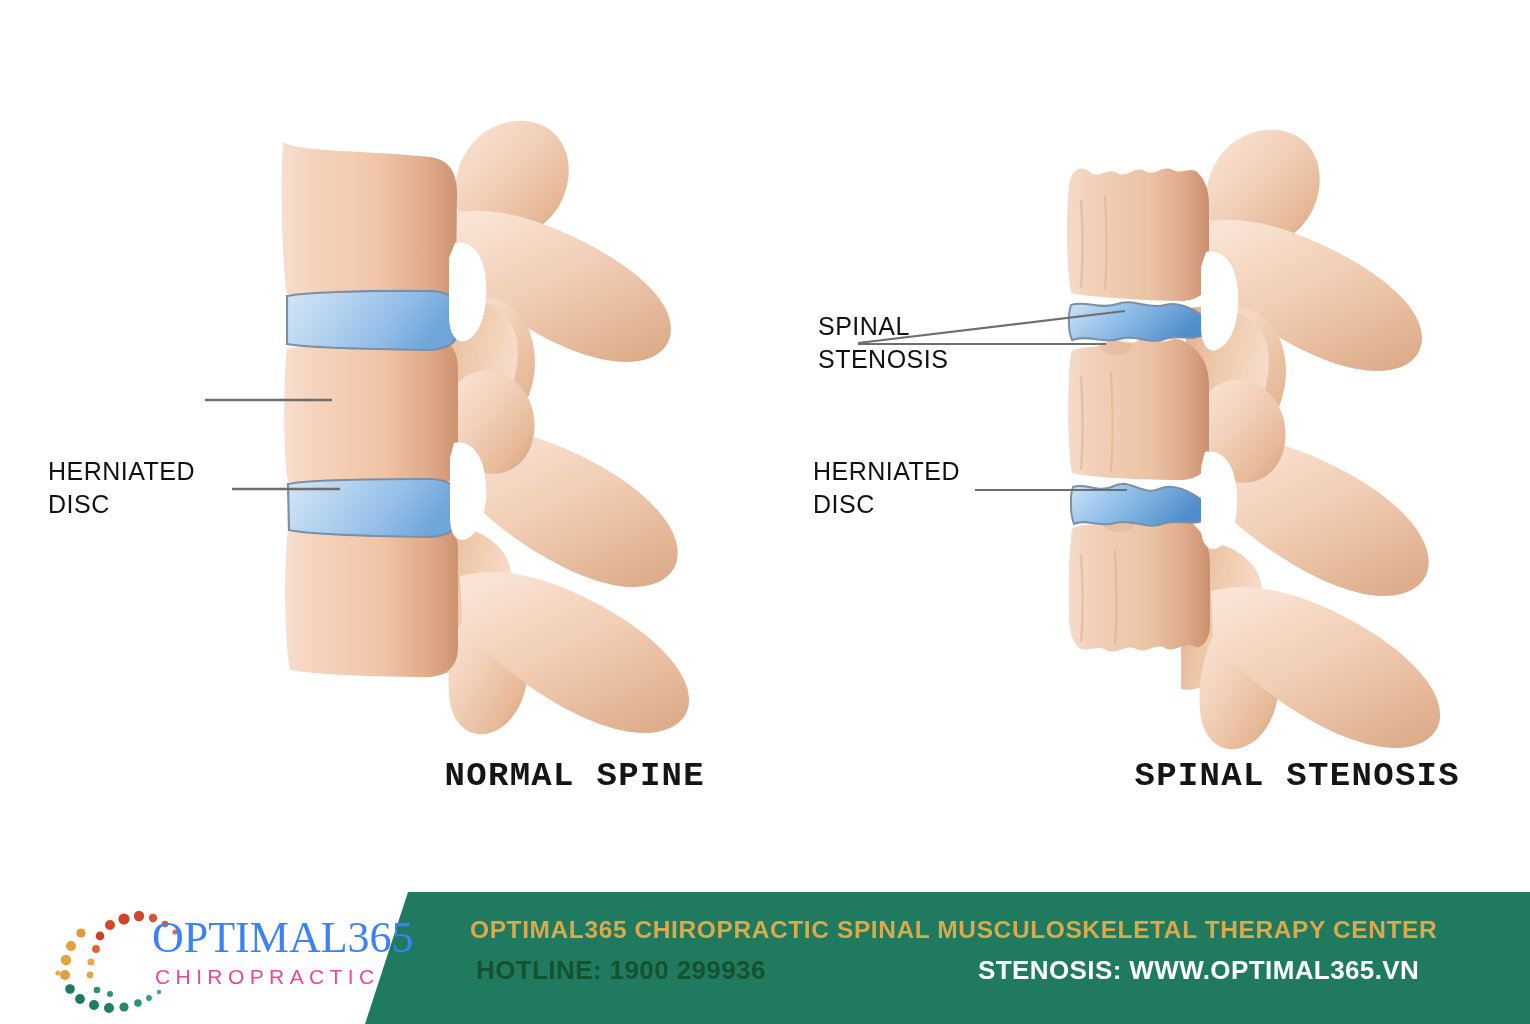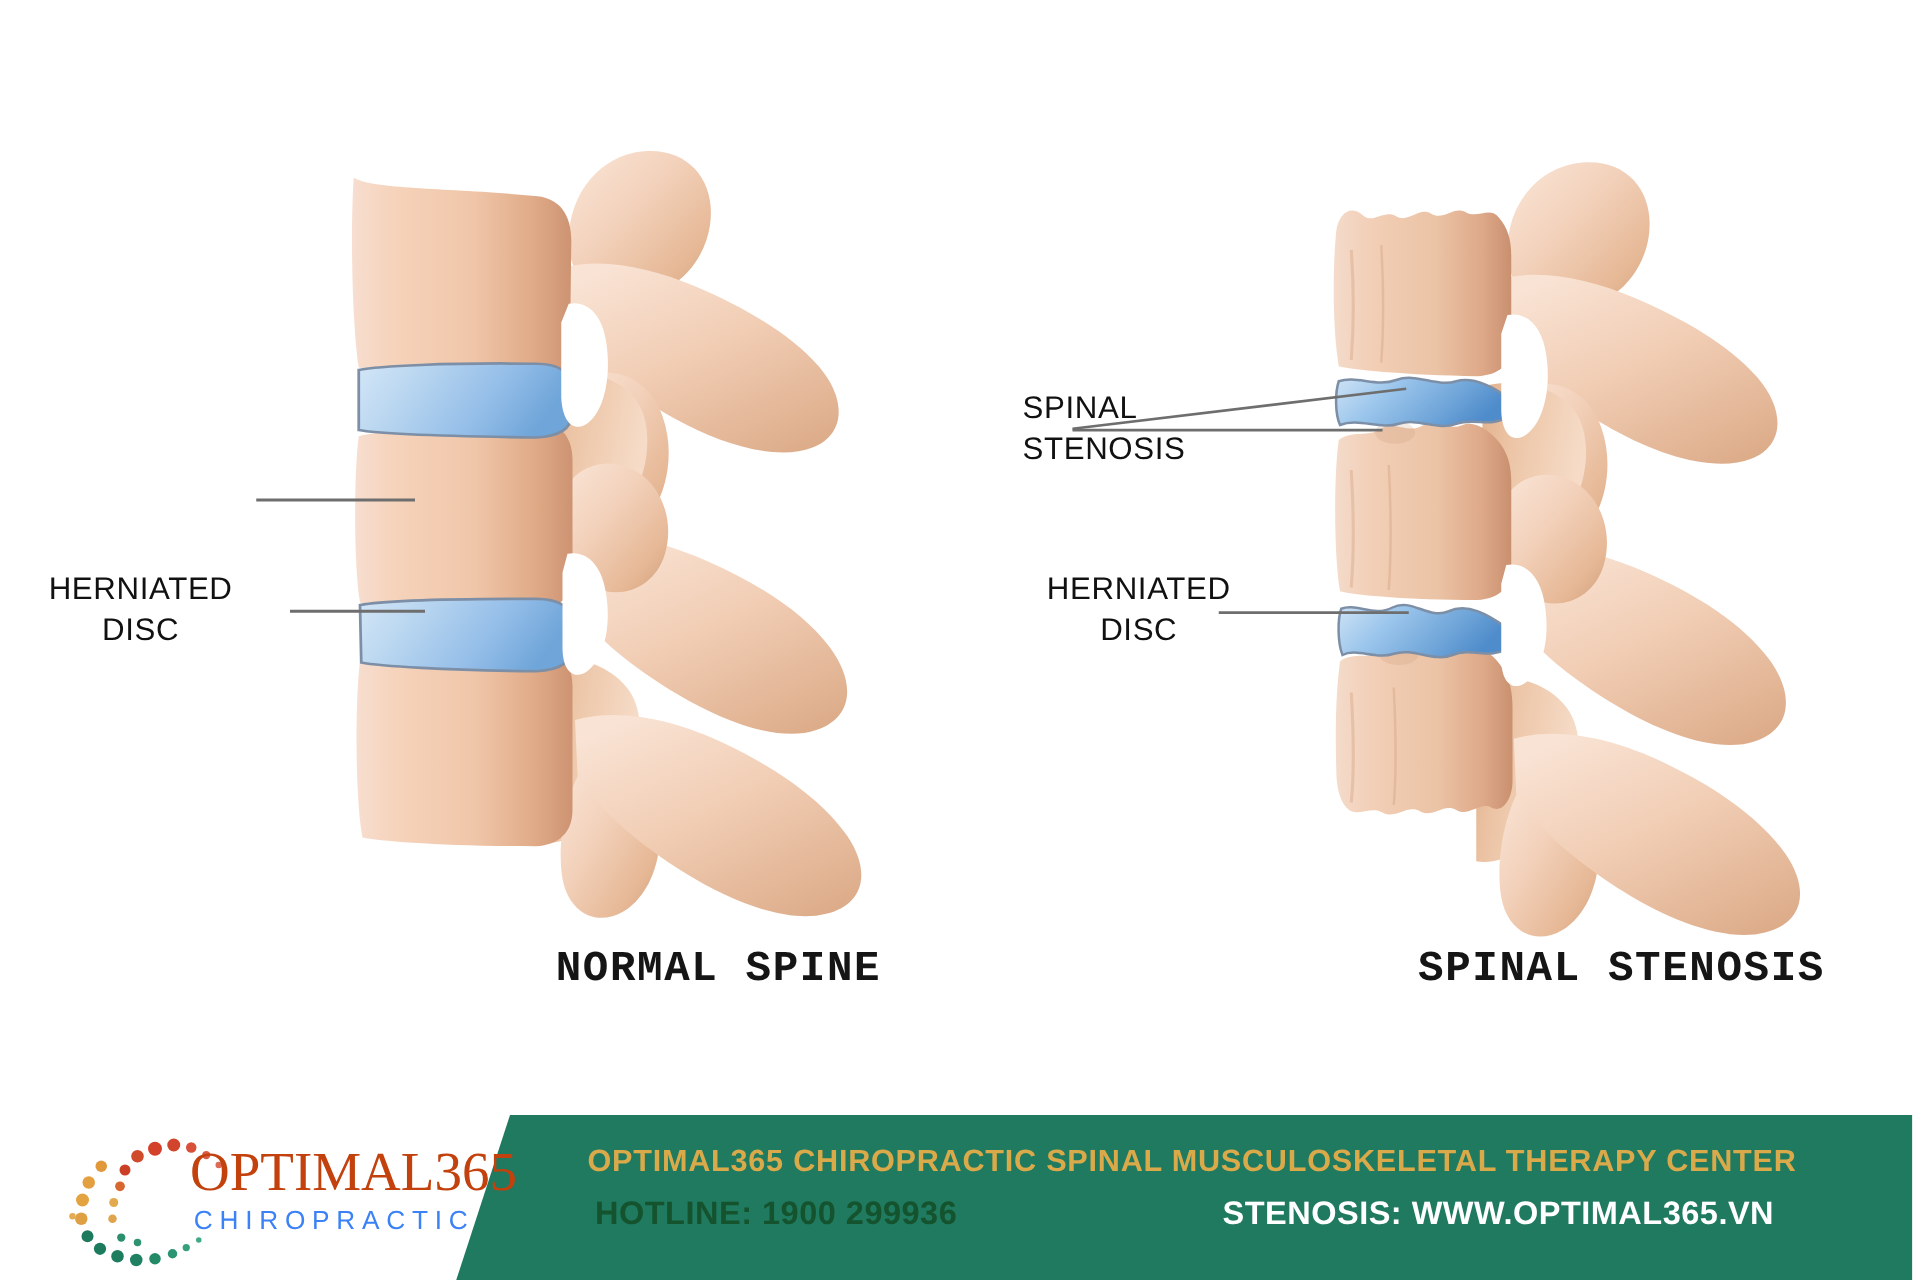--- a/index.html
+++ b/index.html
@@ -24,21 +24,21 @@
     position:absolute;
     color:#111111;
     font-size:25px;
     letter-spacing:0.5px;
     line-height:1.32;
     font-weight:400;
     white-space:pre-line;
     font-family:"Liberation Sans", sans-serif;
   }
   .lbl-right{text-align:right;}
-  .lbl-center{text-align:center;}
+  .lbl-center{text-align:left;padding-left:48px;}
 
   
   .caption{
     position:absolute;
     font-size:34px;
     font-weight:bold;
     color:#151515;
     letter-spacing:1.3px;
     text-align:right;
     font-family:Liberation Mono, monospace;
@@ -53,28 +53,28 @@
 
   .logo{
     position:absolute;left:34px;top:10px;width:330px;height:112px;
   }
   .logo-text{
     position:absolute;left:118px;top:14px;
   }
   .logo-name{
     font-family:"Liberation Serif", serif;
     font-size:44px;
-    color:#c2410c;
+    color:#3b82f6;
     letter-spacing:0px;
     line-height:1;
   }
   .logo-sub{
     font-family:"Liberation Sans", sans-serif;
     font-size:21px;
-    color:#3b82f6;
+    color:#ec4899;
     letter-spacing:5.4px;
     line-height:1;
     margin-top:6px;
     margin-left:3px;
     font-weight:400;
   }
 
   .band-text{position:absolute;left:0;top:0;width:1530px;height:100px;}
   .band-title{
     position:absolute;left:470px;top:24px;width:1010px;

